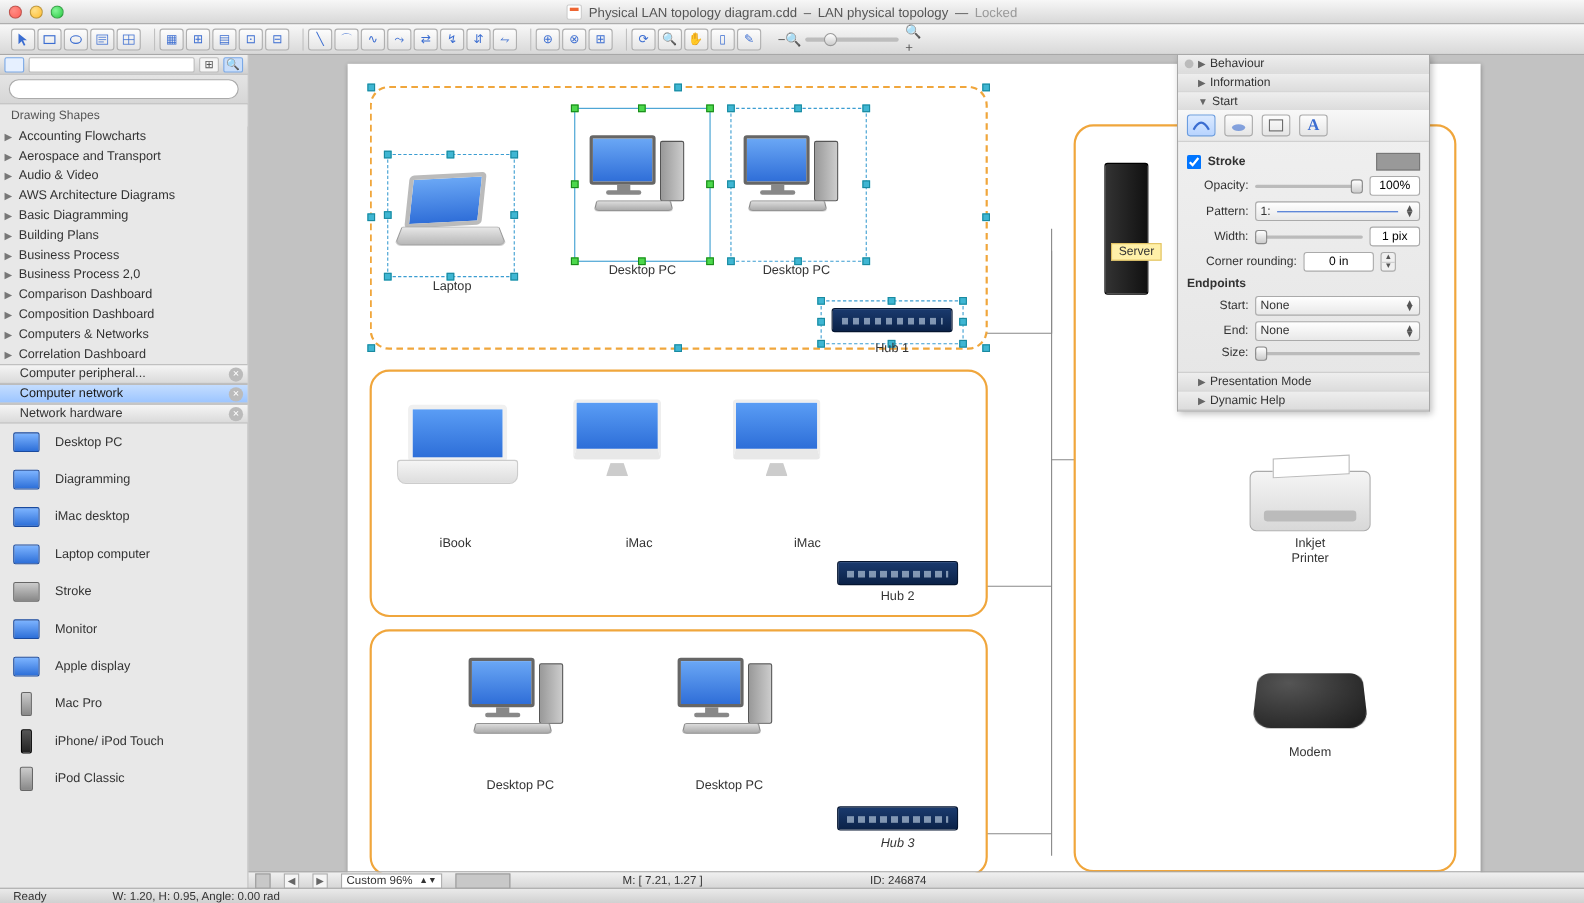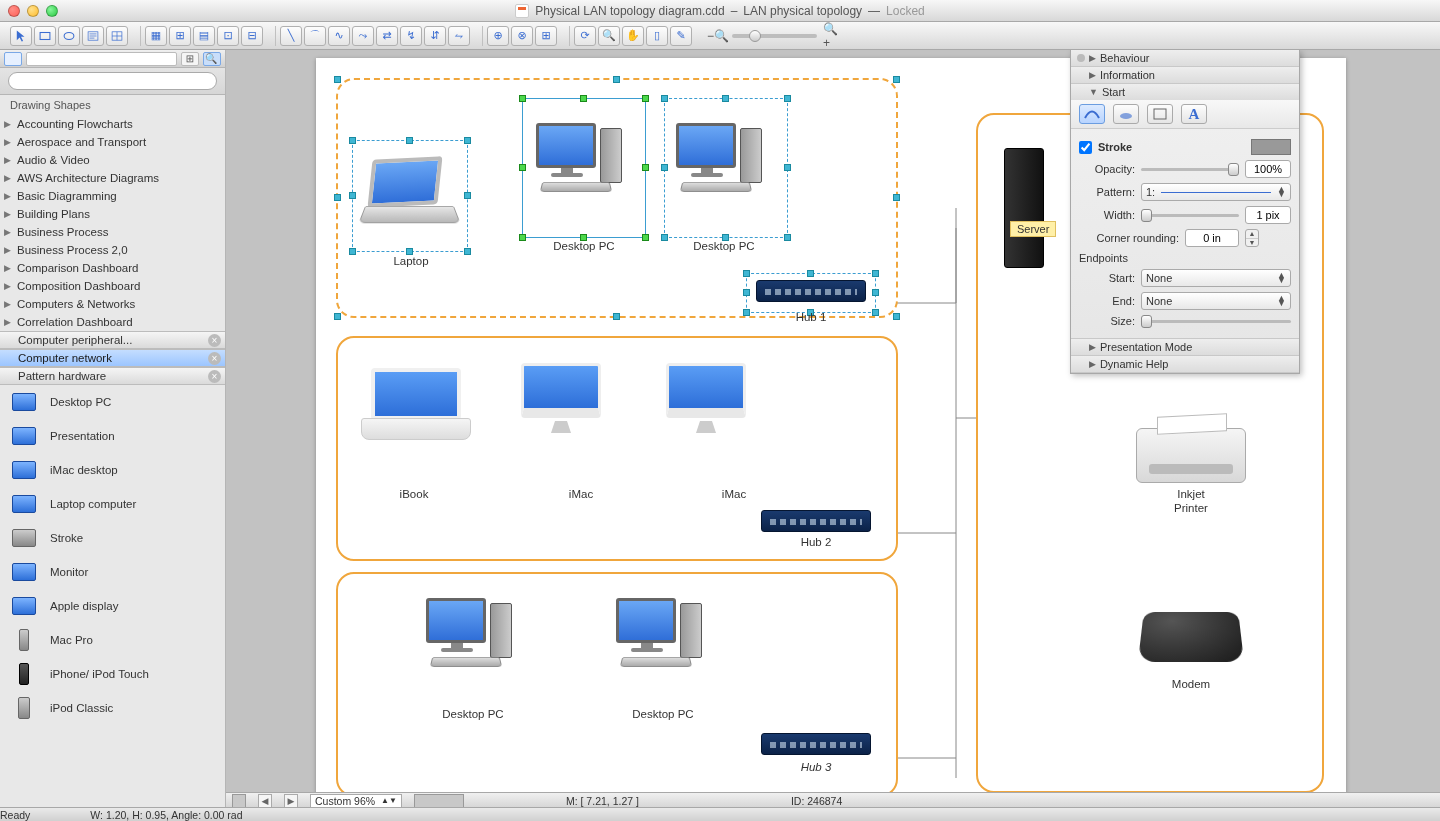--- a/index.html
+++ b/index.html
@@ -126,28 +126,28 @@
 .insp-slider .th { position:absolute; top:-5px; width:11px; height:13px; background:linear-gradient(#fff,#ccc); border:1px solid #888; border-radius:3px; }
 .insp-num { width:46px; height:18px; border:1px solid #aaa; border-radius:3px; background:#fff; text-align:center; font-size:11px; }
 .insp-select { flex:1; height:18px; border:1px solid #aaa; border-radius:3px; background:linear-gradient(#fff,#e8e8e8); font-size:11px; padding:0 4px; display:flex; align-items:center; justify-content:space-between; }
 .insp-select .arrs { font-size:9px; line-height:5px; color:#555; }
 .insp-check { display:flex; align-items:center; gap:6px; margin:4px 0; }
 .insp-check input { width:13px; height:13px; }
 .swatch { width:40px; height:16px; background:#999; border:1px solid #777; }
 .stepper { width:14px; height:18px; border:1px solid #aaa; border-radius:3px; background:#f0f0f0; display:flex; flex-direction:column; }
 .stepper div { flex:1; display:flex; align-items:center; justify-content:center; font-size:7px; color:#555; border-bottom:1px solid #ccc; }
 .stepper div:last-child { border-bottom:none; }
-.subhdr { font-weight:normal; margin:3px 0 2px; color:#333; }
+.subhdr { font-weight:bold; margin:3px 0 2px; color:#333; }
 
 
 .statusbar { position:absolute; left:226px; right:0; bottom:13px; height:16px; background:linear-gradient(#f0f0f0,#d5d5d5); border-top:1px solid #a8a8a8; display:flex; align-items:center; font-size:10.5px; color:#333; padding:0 6px; gap:12px; }
 .statusbar .zoom-sel { border:1px solid #aaa; background:#fff; padding:0 4px; display:flex; align-items:center; gap:6px; }
 .statusbar .scrollbar { height:14px; width:50px; background:#c8c8c8; border:1px solid #999;}
 .statusbar .nav { width:14px; height:14px; border:1px solid #aaa; background:#f5f5f5; display:flex; align-items:center; justify-content:center; font-size:9px; color:#666; cursor:pointer; }
-.footer { position:absolute; left:0; right:0; bottom:0; height:14px; background:linear-gradient(#eaeaea,#d0d0d0); border-top:1px solid #a8a8a8; display:flex; align-items:center; font-size:10.5px; padding:0 0; gap:60px; color:#333; }
+.footer { position:absolute; left:0; right:0; bottom:0; height:14px; background:linear-gradient(#eaeaea,#d0d0d0); border-top:1px solid #a8a8a8; display:flex; align-items:center; font-size:10.5px; padding:0 12px; gap:60px; color:#333; }
 
 </style>
 </head>
 <body>
 
 <div class="titlebar">
   <div class="traffic">
     <div class="dot red"></div>
     <div class="dot yel"></div>
     <div class="dot grn"></div>
@@ -302,36 +302,36 @@
     <div class="lib-sections">
       <div class="lib-section-hdr indent">
           <span>Computer peripheral...</span>
           <span class="close">×</span>
         </div>
       <div class="lib-section-hdr active indent">
           <span>Computer network</span>
           <span class="close">×</span>
         </div>
       <div class="lib-section-hdr indent">
-          <span>Pattern hardware</span>
+          <span>Network hardware</span>
           <span class="close">×</span>
         </div>
     </div>
     <div class="shape-list">
       <div class="shape-item">
           <div class="thumb">
             <div class="box"></div>
           </div>
           <span>Desktop PC</span>
         </div>
       <div class="shape-item">
           <div class="thumb">
             <div class="box"></div>
           </div>
-          <span>Presentation</span>
+          <span>Diagramming</span>
         </div>
       <div class="shape-item">
           <div class="thumb">
             <div class="box"></div>
           </div>
           <span>iMac desktop</span>
         </div>
       <div class="shape-item">
           <div class="thumb">
             <div class="box"></div>
@@ -597,21 +597,21 @@
           </div>
           <div class="insp-row">
             <label>Width:</label>
             <div class="insp-slider">
                 <div class="th" style="left:0;"></div>
               </div>
             <input class="insp-num" value="1 pix" style="">
           </div>
           <div class="insp-row">
             <label class="right-label">Corner rounding:</label>
-            <input class="insp-num" style="width: 54px;" value="0 in">
+            <input class="insp-num" style="width: 64px;" value="0 in">
             <div class="stepper">
                 <div>▲</div>
                 <div>▼</div>
               </div>
           </div>
           <div class="subhdr">Endpoints</div>
           <div class="insp-row">
             <label>Start:</label>
             <div class="insp-select">
                 <span>None</span>

